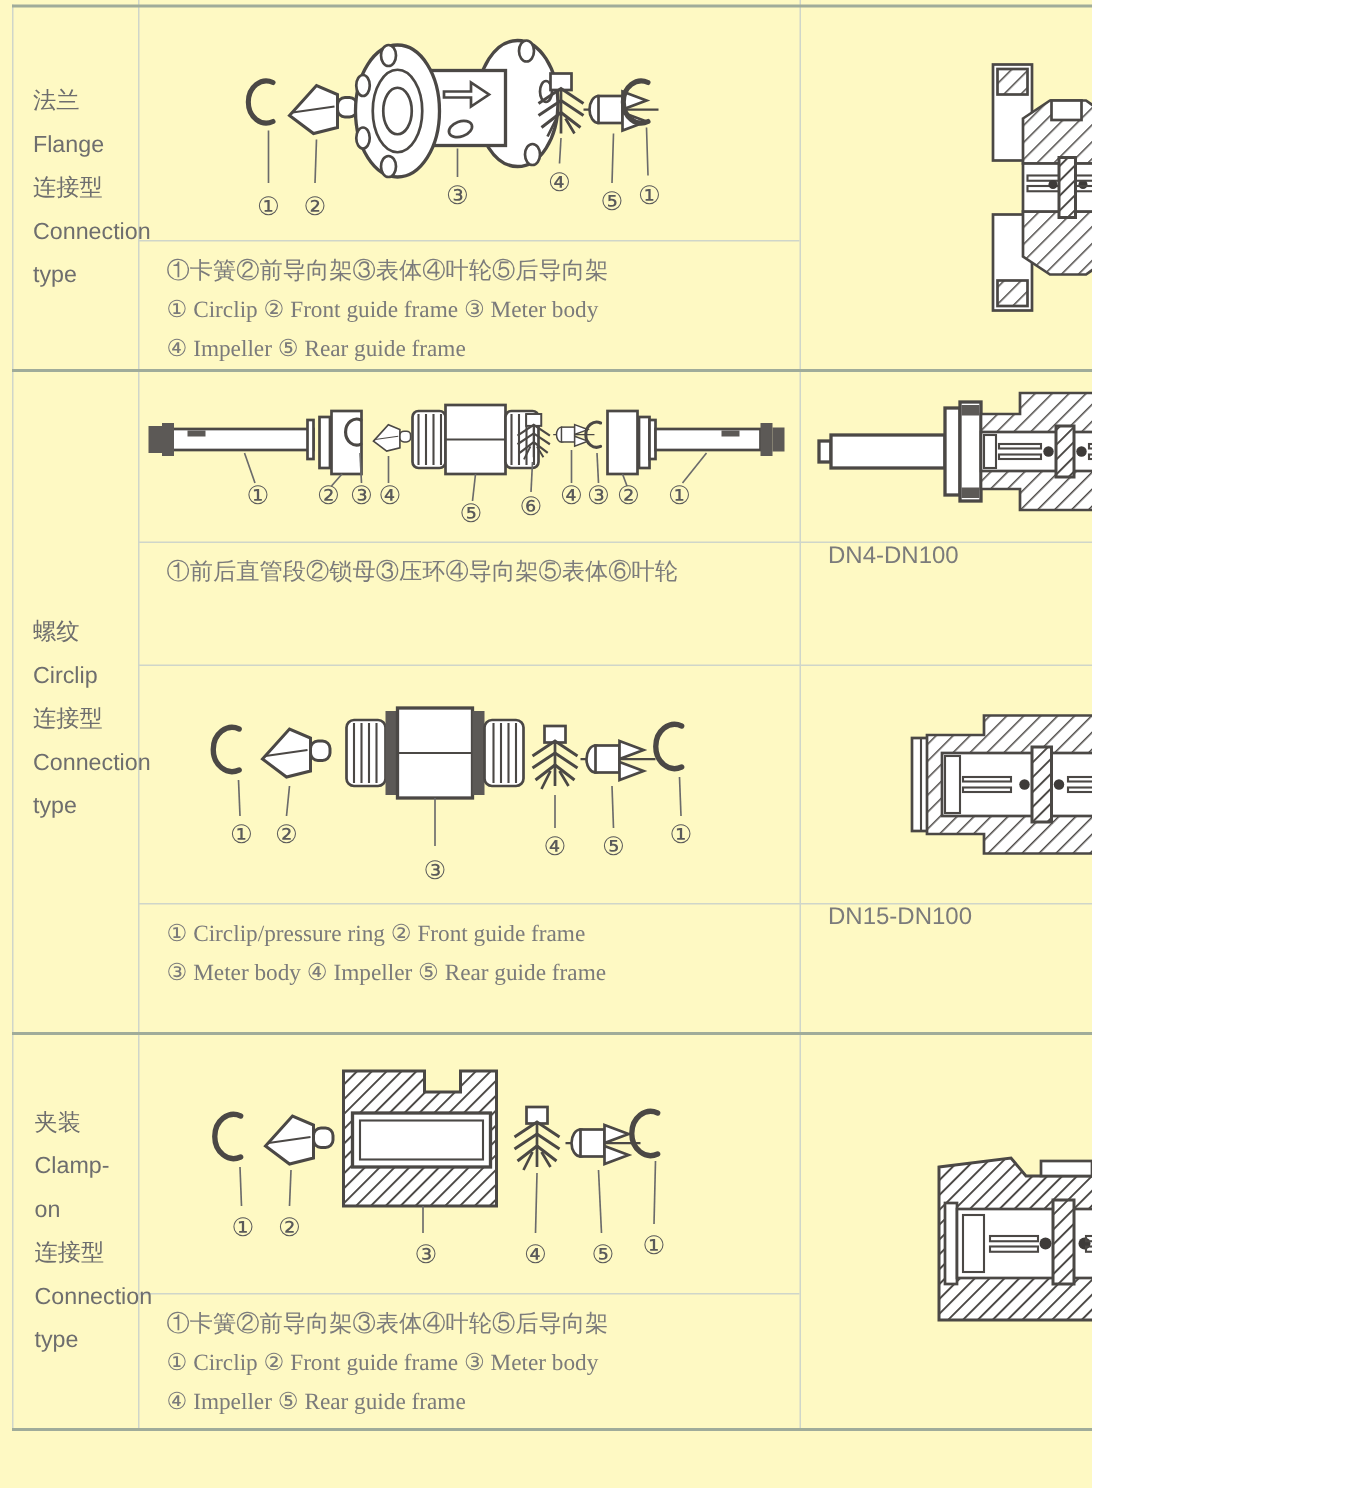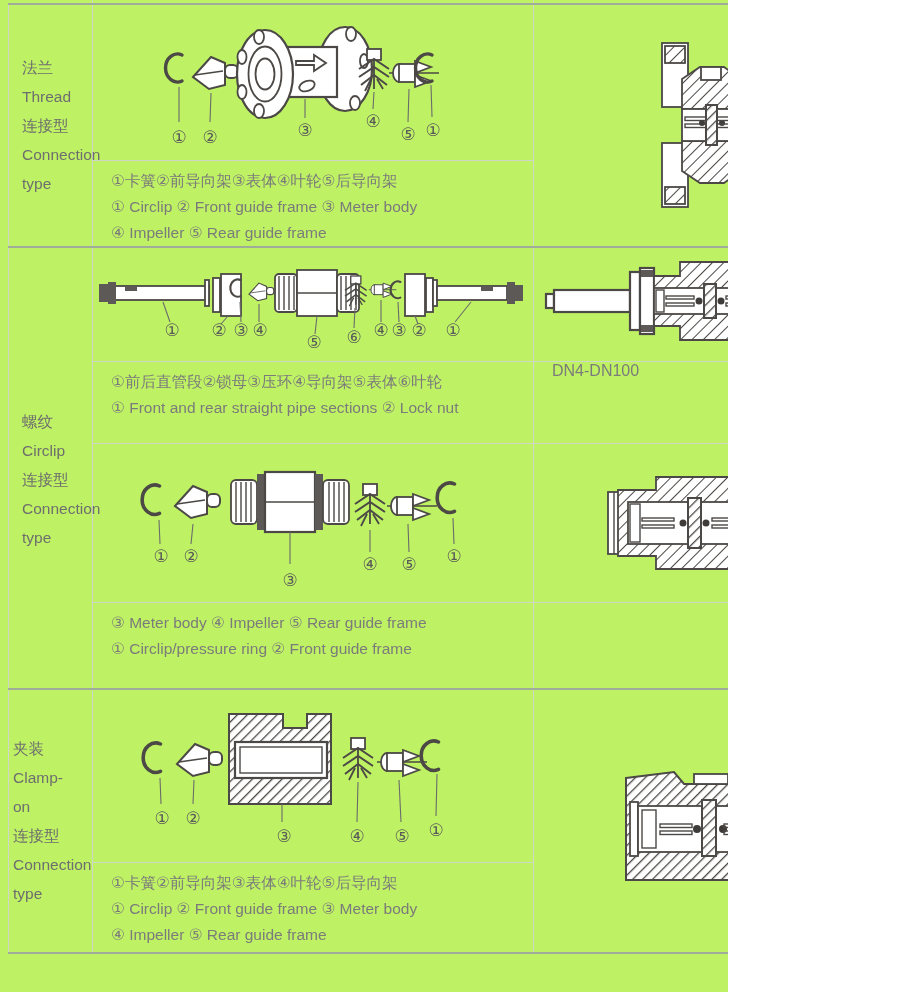--- a/index.html
+++ b/index.html
@@ -1,24 +1,24 @@
 <!DOCTYPE html>
 <html><head>
 <meta charset="utf-8">
 <style>
   html,body{margin:0;padding:0;background:#fff;}
-  .page{position:relative;width:728px;height:992px;background:#bef264;overflow:hidden;
+  .page{position:relative;width:728px;height:992px;background:#fef9c3;overflow:hidden;
         font-family:"Liberation Sans","DejaVu Sans",sans-serif;}
   .hline,.vline{position:absolute;background:#cfd6ca;}
   .hline.major,.vline.major{background:#a0ac9a;}
   .cell{position:absolute;box-sizing:border-box;}
   .hdr{display:flex;flex-direction:column;justify-content:center;padding-left:13px;
        color:#6e6e6e;font-size:15.5px;line-height:29px;}
   .hdr span{white-space:nowrap;}
-  .desc{padding:7px 0 0 18px;color:#7b7b7b;font-size:15.5px;line-height:26px;}
+  .desc{padding:7px 0 0 18px;color:#7b7b7b;font-size:15.5px;line-height:26px;font-family:Liberation Serif, serif;}
   .dn{display:flex;padding-left:18px;color:#7b7b7b;font-size:16px;}
   .dia{display:flex;align-items:center;justify-content:center;}
   
   .s{stroke:#4b4845;fill:#fff;stroke-width:1.8px;}
   .s2{stroke:#4b4845;fill:#fff;stroke-width:2.2px;}
   .h{stroke:#4b4845;fill:url(#hatch);stroke-width:1.8px;}
   .hd{stroke:#4b4845;fill:url(#hatchD);stroke-width:2px;}
   .k{fill:#5c5956;stroke:none;}
   .nf{fill:none;stroke:#4b4845;stroke-width:1.4px;}
   .dot{fill:#3e3b39;stroke:none;}
@@ -73,21 +73,21 @@
   <div class="hline major" style="left:8px;top:246px;width:882px;height:2px"></div>
   <div class="hline" style="left:92px;top:361px;width:798px;height:1px"></div>
   <div class="hline" style="left:92px;top:443px;width:798px;height:1px"></div>
   <div class="hline" style="left:92px;top:602px;width:798px;height:1px"></div>
   <div class="hline major" style="left:8px;top:688px;width:882px;height:2px"></div>
   <div class="hline" style="left:92px;top:862px;width:441px;height:1px"></div>
   <div class="hline major" style="left:8px;top:952px;width:882px;height:2px"></div>
 
   <div class="cell hdr" style="left:9px;top:5px;width:82px;height:241px">
     <span>法兰</span>
-    <span>Thread</span>
+    <span>Flange</span>
     <span>连接型</span>
     <span>Connection</span>
     <span>type</span>
   </div>
 
   <div class="cell dia" style="left:93px;top:5px;width:439px;height:155px">
     <svg width="439" height="155" viewBox="0 0 439 155">
       <use href="#g-cclip" x="80" y="50"></use>
       <line class="leader" x1="86" y1="82" x2="86" y2="117"></line>
       <text class="dlabel" x="86" y="138">①</text>
@@ -215,21 +215,20 @@
       <rect class="k" x="388" y="39" width="12" height="4"></rect>
       <rect class="k" x="414" y="34" width="8" height="22"></rect>
       <rect class="k" x="422" y="37" width="8" height="16"></rect>
       <line class="leader" x1="378" y1="54" x2="362" y2="74"></line>
       <text class="dlabel" x="360" y="88">①</text>
     </svg>
   </div>
 
   <div class="cell desc" style="left:93px;top:362px;width:439px;height:81px">
     <div>①前后直管段②锁母③压环④导向架⑤表体⑥叶轮</div>
-    <div>① Front and rear straight pipe sections ② Lock nut</div>
   </div>
 
   <div class="cell dia" style="left:534px;top:248px;width:355px;height:113px">
     <svg width="355" height="113" viewBox="0 0 355 113">
       <rect class="s2" x="12" y="46" width="8" height="14"></rect>
       <rect class="s2" x="20" y="42" width="76" height="22"></rect>
       <rect class="s2" x="96" y="24" width="10" height="58"></rect>
       <rect class="s2" x="106" y="20" width="14" height="66"></rect>
       <rect class="k" x="107" y="22" width="12" height="7"></rect>
       <rect class="k" x="107" y="77" width="12" height="7"></rect>
@@ -285,22 +284,22 @@
       <text class="dlabel" x="316" y="126">⑤</text>
       <g transform="translate(352,40) scale(1.05)">
           <use href="#g-cclip"></use>
         </g>
       <line class="leader" x1="360" y1="74" x2="361" y2="100"></line>
       <text class="dlabel" x="361" y="118">①</text>
     </svg>
   </div>
 
   <div class="cell desc" style="left:93px;top:603px;width:439px;height:85px">
+    <div>① Circlip/pressure ring ② Front guide frame</div>
     <div>③ Meter body ④ Impeller ⑤ Rear guide frame</div>
-    <div>① Circlip/pressure ring ② Front guide frame</div>
   </div>
 
   <div class="cell dia" style="left:534px;top:444px;width:355px;height:158px">
     <svg width="355" height="158" viewBox="0 0 355 158">
       <rect class="s" x="74" y="48" width="12" height="62" stroke-width="1.6"></rect>
       <line class="nf" x1="80" y1="48" x2="80" y2="110" stroke-width="1"></line>
       <rect class="s" x="238" y="48" width="12" height="62" stroke-width="1.6"></rect>
       <line class="nf" x1="244" y1="48" x2="244" y2="110" stroke-width="1"></line>
       <polygon class="h" points="84,46 122,46 122,33 202,33 202,46 240,46 240,112 202,112 202,125 122,125 122,112 84,112" stroke-width="2"></polygon>
       <rect class="s" x="94" y="58" width="136" height="42" stroke-width="1.6"></rect>
@@ -309,22 +308,25 @@
       <rect class="nf" x="108" y="81" width="32" height="3" stroke-width="1"></rect>
       <rect class="hd" x="154" y="54" width="13" height="50" stroke-width="1.5"></rect>
       <circle class="dot" cx="149" cy="79" r="3.5"></circle>
       <circle class="dot" cx="172" cy="79" r="3.5"></circle>
       <rect class="nf" x="178" y="74" width="32" height="3" stroke-width="1"></rect>
       <rect class="nf" x="178" y="81" width="32" height="3" stroke-width="1"></rect>
       <rect class="nf" x="218" y="60" width="10" height="38" stroke-width="1.2"></rect>
     </svg>
   </div>
 
-
-  <div class="cell hdr" style="left:0;top:690px;width:82px;height:262px">
+  <div class="cell dn" style="left:534px;top:603px;width:355px;height:85px">
+    <span>DN15-DN100</span>
+  </div>
+
+  <div class="cell hdr" style="left:10px;top:690px;width:82px;height:262px">
     <span>夹装</span>
     <span>Clamp-</span>
     <span>on</span>
     <span>连接型</span>
     <span>Connection</span>
     <span>type</span>
   </div>
 
   <div class="cell dia" style="left:93px;top:690px;width:439px;height:172px">
     <svg width="439" height="172" viewBox="0 0 439 172">

